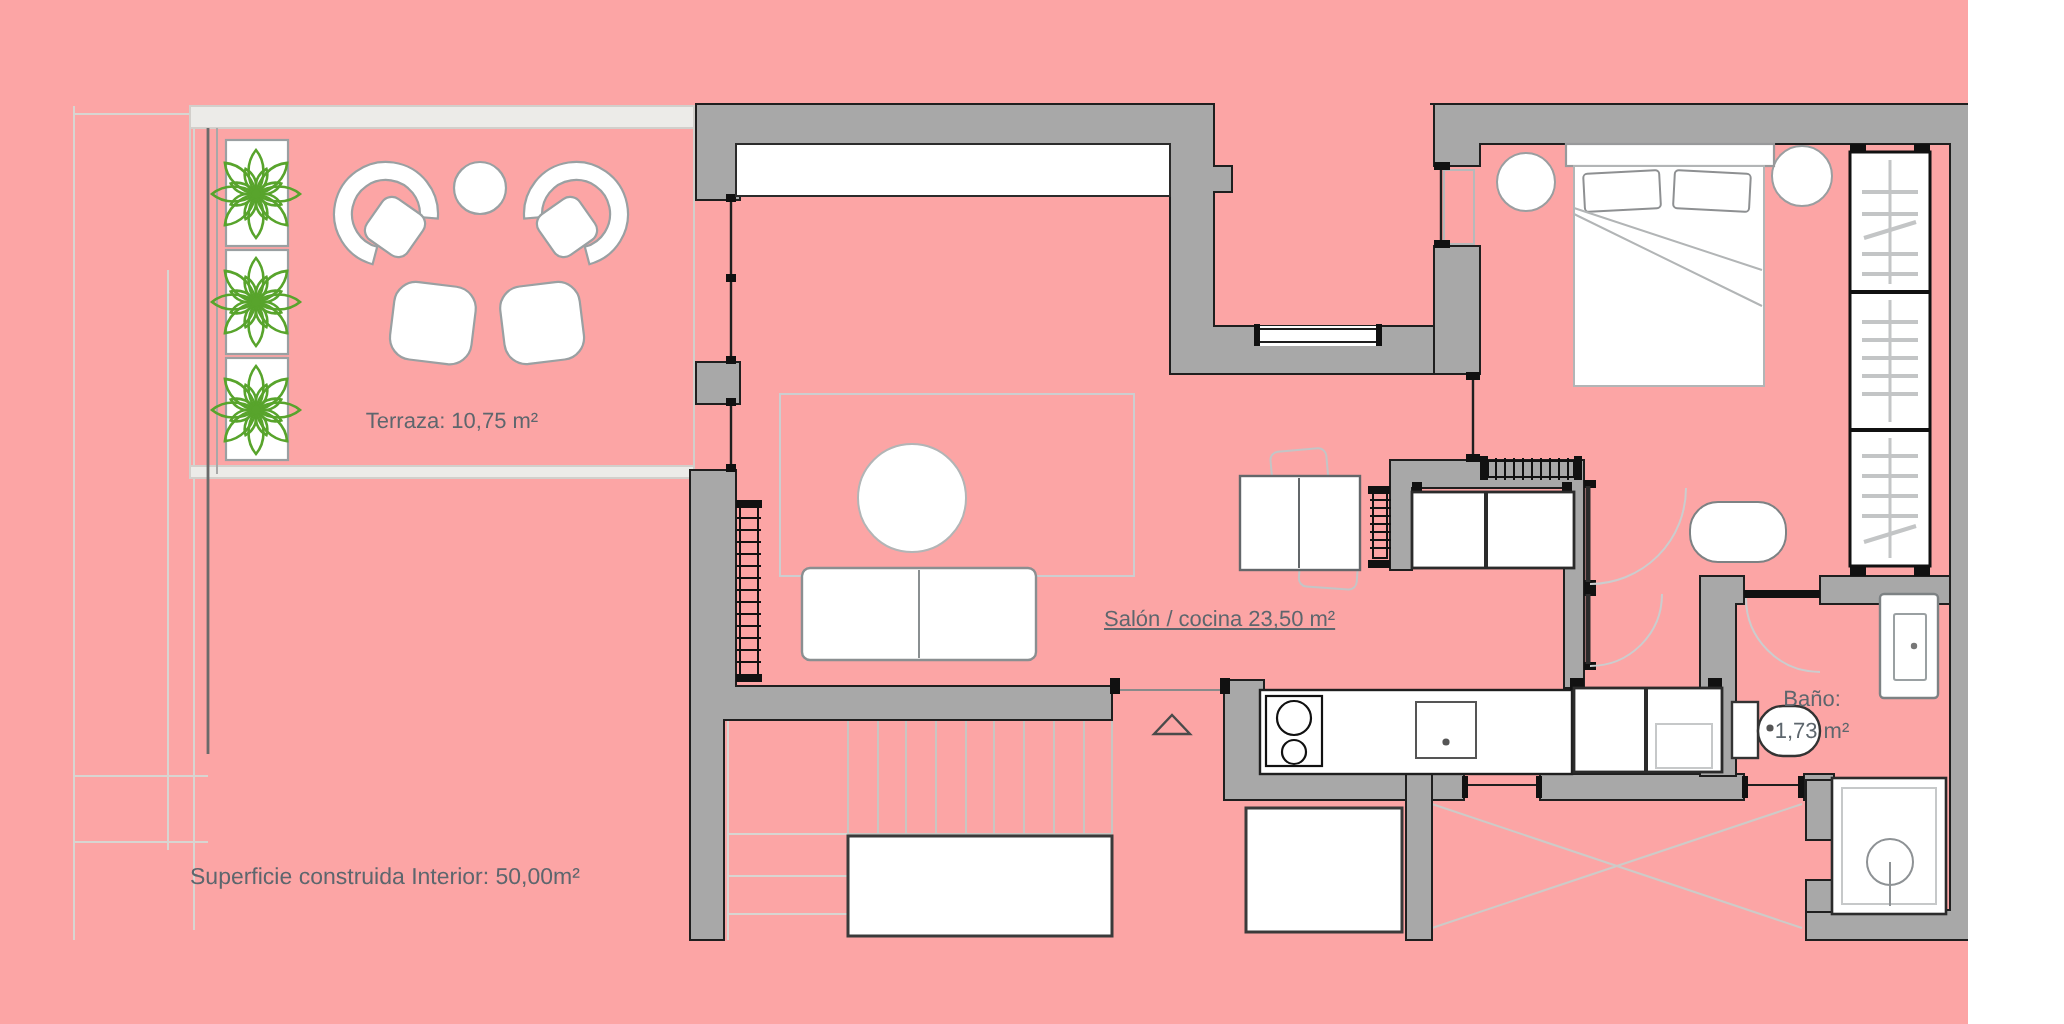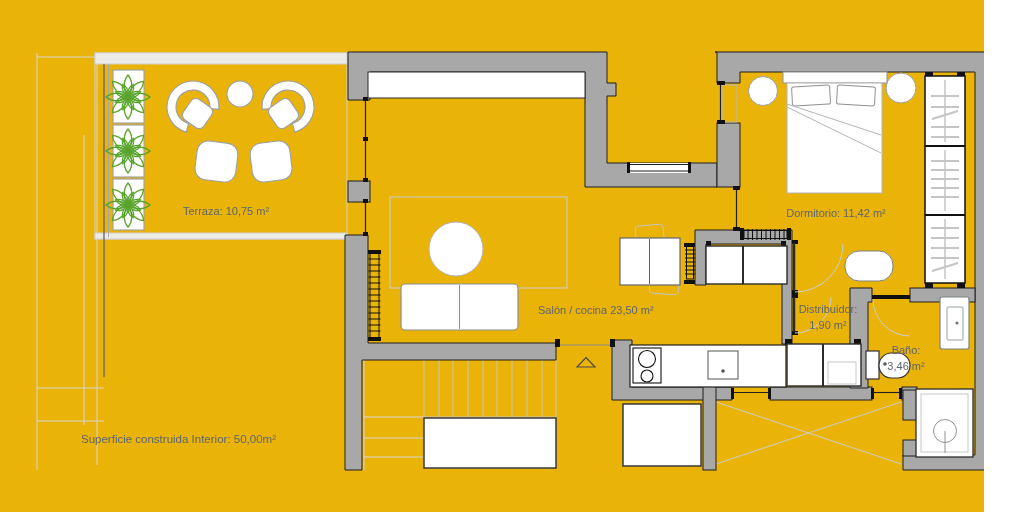--- a/index.html
+++ b/index.html
@@ -1,23 +1,23 @@
 <!DOCTYPE html>
 <html><head>
 <meta charset="utf-8">
 <style>
   html,body{margin:0;padding:0;background:#fff;}
-  .plan{position:relative;width:984px;height:512px;background:#eab308;overflow:hidden;
+  .plan{position:relative;width:984px;height:512px;background:#fca5a5;overflow:hidden;
         font-family:"Liberation Sans",sans-serif;}
   svg.draw{position:absolute;left:0;top:0;}
   .lbl{position:absolute;color:#5d666d;font-size:11px;line-height:15px;white-space:nowrap;}
   .center{text-align:center;}
   .two{line-height:16px;}
   .acceso{font-size:10.5px;letter-spacing:.3px;}
-  .summary{position:absolute;left:81px;top:430px;color:#5d666d;font-size:11.5px;line-height:18px;}
+  .summary{position:absolute;left:95px;top:430px;color:#5d666d;font-size:11.5px;line-height:18px;}
   
   .wall{fill:#a8a8a8;stroke:#1f1f1f;stroke-width:1;}
   .lt{stroke:#d8d5d1;stroke-width:1;fill:none;}
   .fur{stroke:#9aa0a2;fill:#fff;stroke-width:1.1;}
   .arc{stroke:#cbcdce;stroke-width:1;fill:none;}
 </style>
 </head>
 <body>
 
 <div class="plan">
@@ -294,31 +294,26 @@
       <rect x="916" y="389" width="57" height="68" fill="#fff" stroke="#2b2b2b" stroke-width="1.3"></rect>
       <rect x="921" y="394" width="47" height="58" fill="none" stroke="#c6c8c9"></rect>
       <circle cx="945" cy="431" r="11.5" fill="none" stroke="#8e9295"></circle>
       <path d="M945,431 V453" stroke="#8e9295" fill="none"></path>
     </g>
   </g>
 </svg>
 
 <div class="lbl center" style="left:136px;top:204px;width:180px;">Terraza: 10,75 m²</div>
 
-<div class="lbl" style="left:538px;top:303px;">Salón / cocina 23,50 m²</div>
-
-<div class="lbl center" style="left:746px;top:206px;width:180px;">Dormitorio: 11,42 m²</div>
-
-<div class="lbl center two" style="left:768px;top:301px;width:120px;">
-  <div>Distribuidor:</div>
-  <div>1,90 m²</div>
-</div>
+<div class="lbl" style="left:552px;top:303px;text-decoration:underline;">Salón / cocina 23,50 m²</div>
+
+
 
 <div class="lbl center two" style="left:856px;top:310px;width:100px;margin-top:32px;">
   <div>Baño:</div>
-  <div>3,46 m²</div>
+  <div>1,73 m²</div>
 </div>
 
 
 <div class="summary">
   <div>Superficie construida Interior: 50,00m²</div>
 </div>
 </div>
 
 </body></html>

